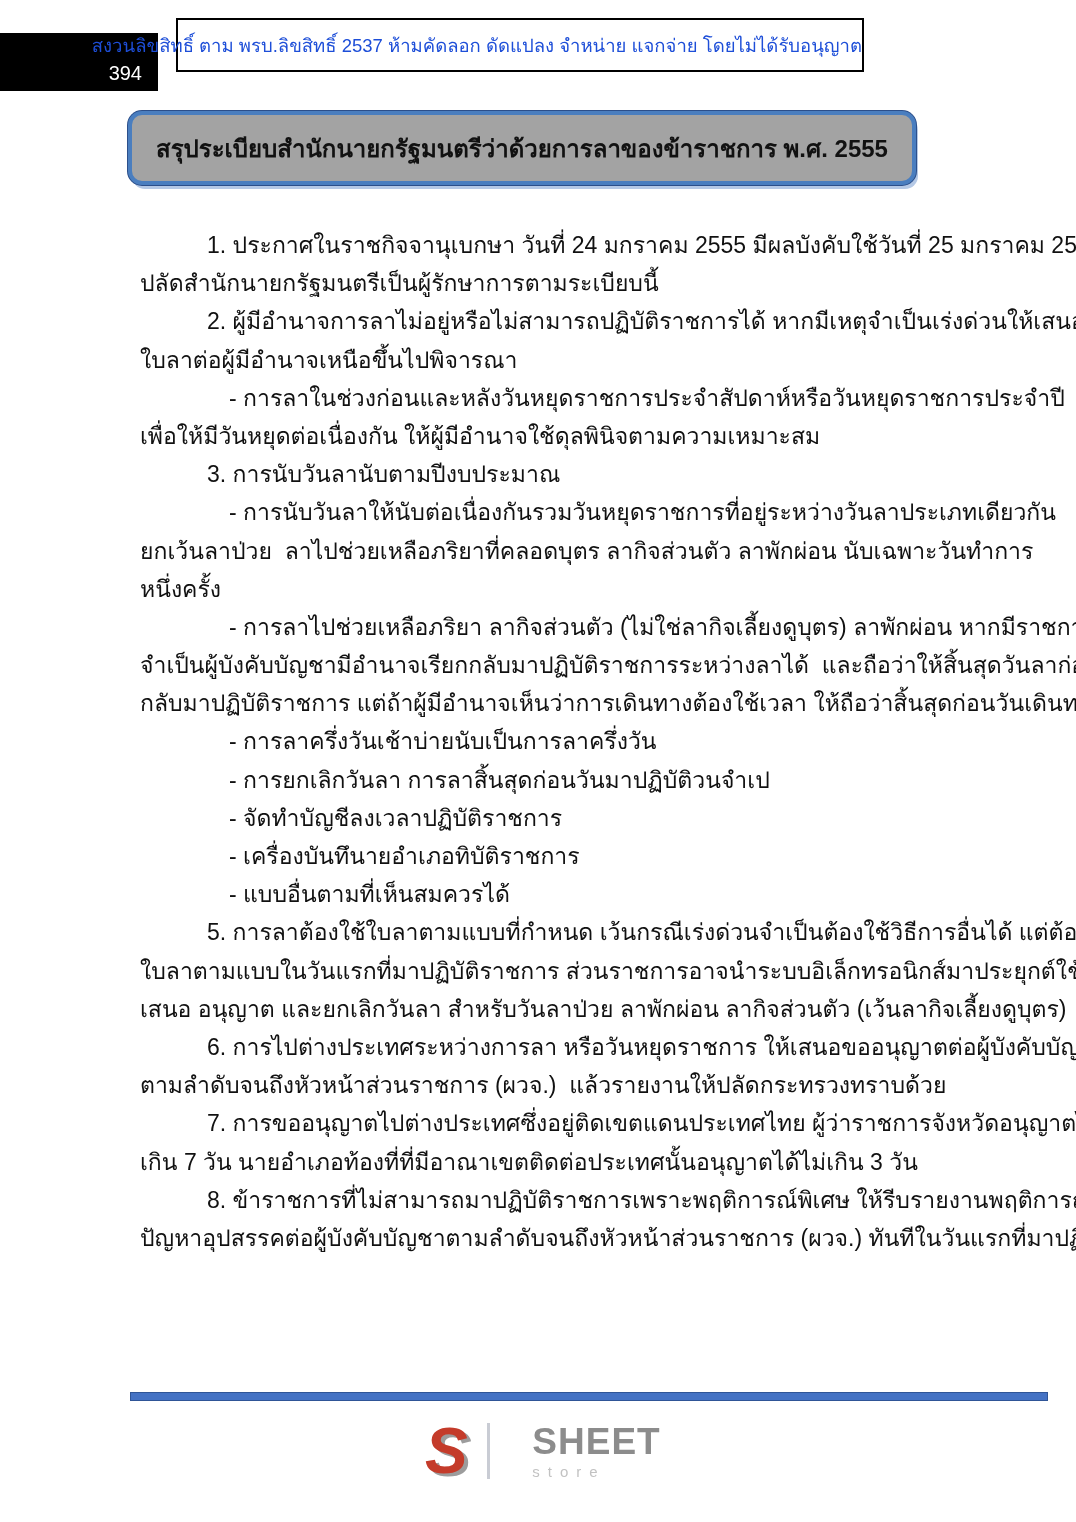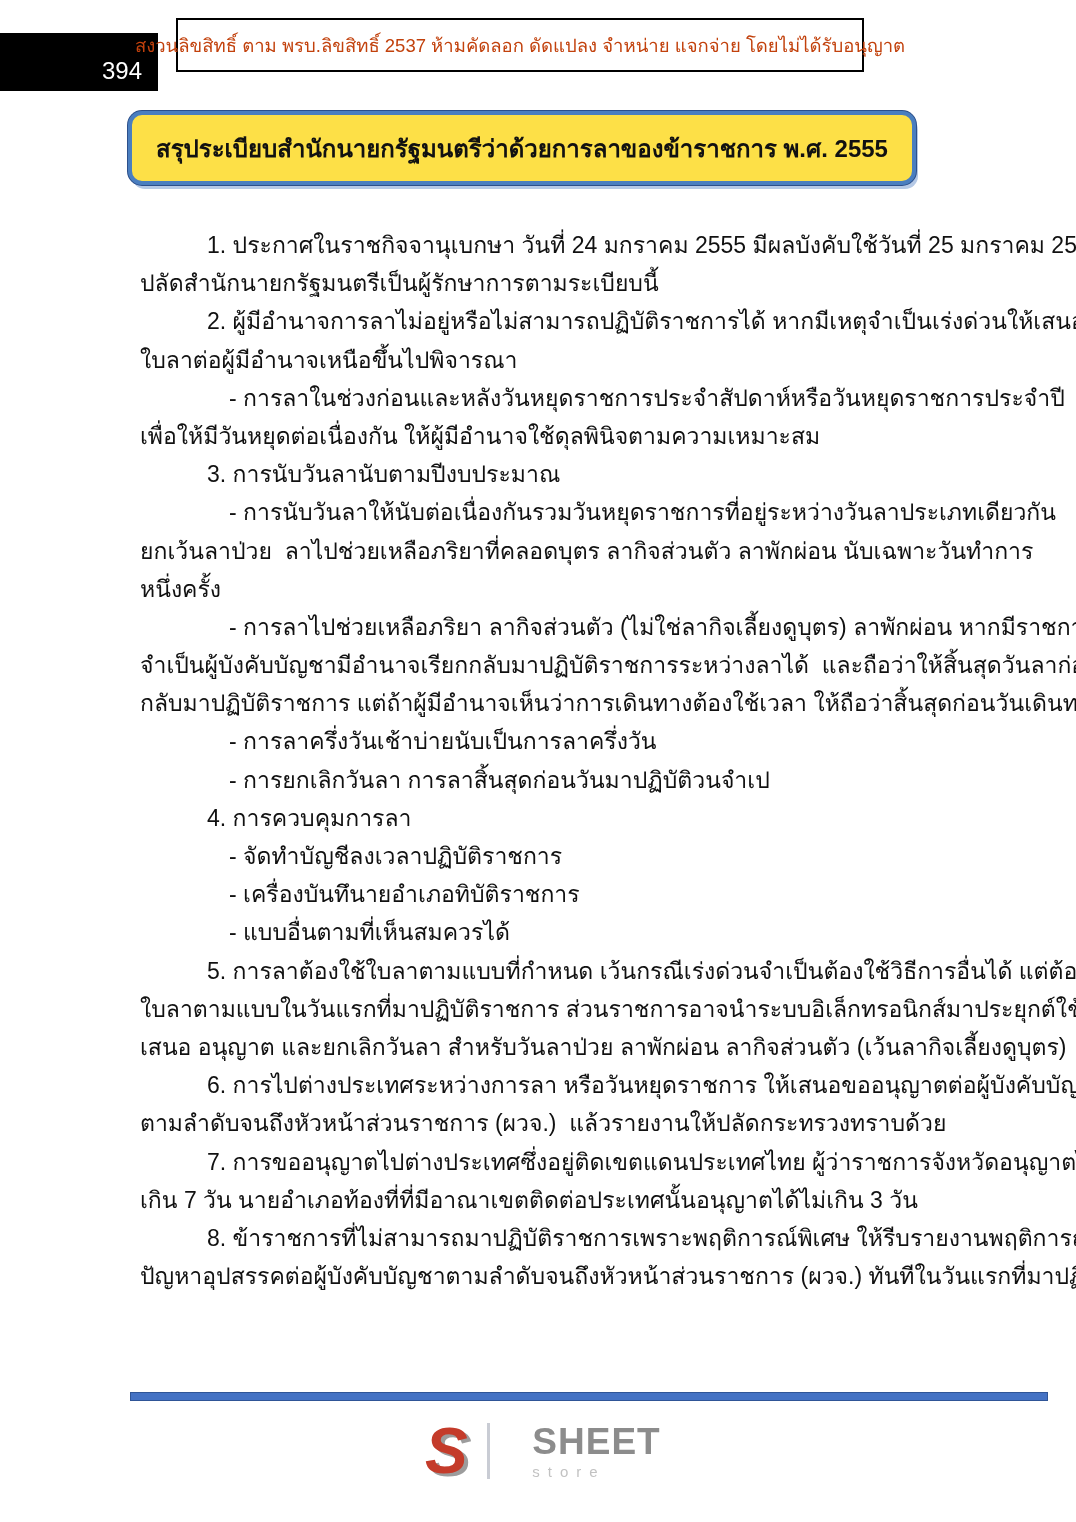--- a/index.html
+++ b/index.html
@@ -18,60 +18,60 @@
 
   
   .page-number-box {
     position: absolute;
     left: 0;
     top: 33px;
     width: 158px;
     height: 58px;
     background: #000000;
     color: #ffffff;
-    font-size: 24px;
+    font-size: 20px;
     display: flex;
     align-items: flex-end;
     justify-content: flex-end;
     padding: 0 16px 6px 0;
     box-sizing: border-box;
   }
 
   
   .copyright-box {
     position: absolute;
     left: 176px;
     top: 18px;
     width: 688px;
     height: 54px;
     border: 2px solid #000000;
     box-sizing: border-box;
     display: flex;
     align-items: center;
-    justify-content: center;
+    justify-content: flex-end;
     font-size: 18.5px;
-    color: #c2410c;
+    color: #1d4ed8;
     white-space: nowrap;
   }
 
   
   .title-box {
     position: absolute;
     left: 128px;
     top: 111px;
     width: 788px;
     height: 74px;
     border: 4px solid #4a7ebf;
     border-radius: 14px;
     box-sizing: border-box;
     box-shadow: 0 0 0 1px #2c4f8a, 3px 5px 0 -1px #b5c9e6;
     display: flex;
     align-items: center;
     justify-content: center;
-    background: #fde047;
+    background: #a3a3a3;
   }
   .title-text {
     font-size: 24px;
     font-weight: bold;
     color: #111111;
     white-space: nowrap;
   }
 
   
   .doc-body {
@@ -182,21 +182,20 @@
       <div class="line none">เพื่อให้มีวันหยุดต่อเนื่องกัน ให้ผู้มีอำนาจใช้ดุลพินิจตามความเหมาะสม</div>
       <div class="line numbered">3. การนับวันลานับตามปีงบประมาณ</div>
       <div class="line dash">- การนับวันลาให้นับต่อเนื่องกันรวมวันหยุดราชการที่อยู่ระหว่างวันลาประเภทเดียวกัน</div>
       <div class="line none">ยกเว้นลาป่วย  ลาไปช่วยเหลือภริยาที่คลอดบุตร ลากิจส่วนตัว ลาพักผ่อน นับเฉพาะวันทำการ</div>
       <div class="line none">หนึ่งครั้ง</div>
       <div class="line dash">- การลาไปช่วยเหลือภริยา ลากิจส่วนตัว (ไม่ใช่ลากิจเลี้ยงดูบุตร) ลาพักผ่อน หากมีราชการ</div>
       <div class="line none">จำเป็นผู้บังคับบัญชามีอำนาจเรียกกลับมาปฏิบัติราชการระหว่างลาได้  และถือว่าให้สิ้นสุดวันลาก่อนวัน</div>
       <div class="line none">กลับมาปฏิบัติราชการ แต่ถ้าผู้มีอำนาจเห็นว่าการเดินทางต้องใช้เวลา ให้ถือว่าสิ้นสุดก่อนวันเดินทางกลับ</div>
       <div class="line dash">- การลาครึ่งวันเช้าบ่ายนับเป็นการลาครึ่งวัน</div>
       <div class="line dash">- การยกเลิกวันลา การลาสิ้นสุดก่อนวันมาปฏิบัติวนจำเป</div>
-      <div class="line numbered">4. การควบคุมการลา</div>
       <div class="line dash">- จัดทำบัญชีลงเวลาปฏิบัติราชการ</div>
       <div class="line dash">- เครื่องบันทึนายอำเภอทิบัติราชการ</div>
       <div class="line dash">- แบบอื่นตามที่เห็นสมควรได้</div>
       <div class="line numbered">5. การลาต้องใช้ใบลาตามแบบที่กำหนด เว้นกรณีเร่งด่วนจำเป็นต้องใช้วิธีการอื่นได้ แต่ต้องส่ง</div>
       <div class="line none">ใบลาตามแบบในวันแรกที่มาปฏิบัติราชการ ส่วนราชการอาจนำระบบอิเล็กทรอนิกส์มาประยุกต์ใช้ในการ</div>
       <div class="line none">เสนอ อนุญาต และยกเลิกวันลา สำหรับวันลาป่วย ลาพักผ่อน ลากิจส่วนตัว (เว้นลากิจเลี้ยงดูบุตร)</div>
       <div class="line numbered">6. การไปต่างประเทศระหว่างการลา หรือวันหยุดราชการ ให้เสนอขออนุญาตต่อผู้บังคับบัญชา</div>
       <div class="line none">ตามลำดับจนถึงหัวหน้าส่วนราชการ (ผวจ.)  แล้วรายงานให้ปลัดกระทรวงทราบด้วย</div>
       <div class="line numbered">7. การขออนุญาตไปต่างประเทศซึ่งอยู่ติดเขตแดนประเทศไทย ผู้ว่าราชการจังหวัดอนุญาตได้ไม่</div>
       <div class="line none">เกิน 7 วัน นายอำเภอท้องที่ที่มีอาณาเขตติดต่อประเทศนั้นอนุญาตได้ไม่เกิน 3 วัน</div>

